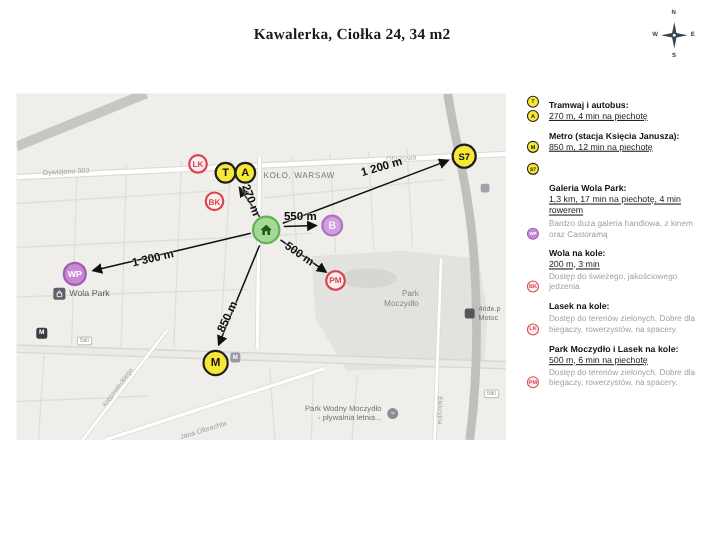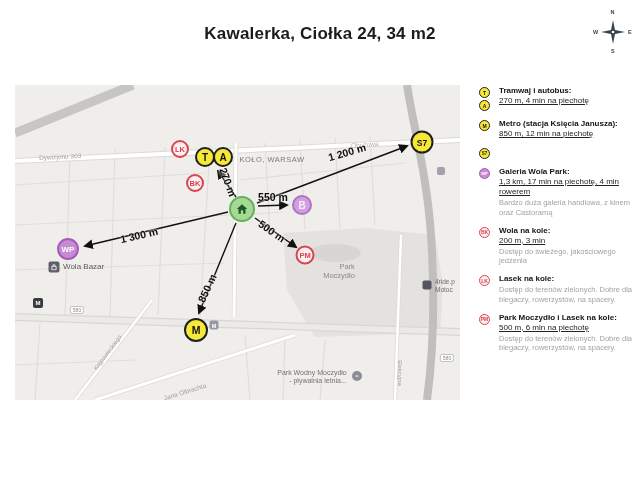--- a/index.html
+++ b/index.html
@@ -1,18 +1,18 @@
 <!DOCTYPE html>
 <html><head>
 <meta charset="utf-8">
 <style>
   html,body{margin:0;padding:0;width:640px;height:500px;background:#ffffff;
     font-family:"Liberation Sans",sans-serif;overflow:hidden;position:relative;}
   .title{position:absolute;top:24px;left:0;width:640px;text-align:center;
-    font-size:17px;font-weight:bold;color:#1b1b1b;letter-spacing:.2px;}
+    font-size:14px;font-weight:bold;color:#1b1b1b;letter-spacing:.2px;font-family:Liberation Serif, serif;}
   
   .compass{position:absolute;left:592px;top:8px;width:42px;height:48px;}
   .compass .dir{position:absolute;font-size:5.5px;font-weight:bold;color:#36454f;}
   
   .map{position:absolute;left:15px;top:85px;width:445px;height:315px;
     background:#f0eeeb;overflow:hidden;}
   .map svg.roads{position:absolute;left:0;top:0;}
   .maplabel{position:absolute;color:#a19f9a;font-size:6.5px;white-space:pre-line;
     transform-origin:center;line-height:1.2;}
   .maplabel.center{text-align:right;}
@@ -29,21 +29,21 @@
   .m-yellow{background:#f7e838;border:2px solid #1f1f1f;color:#121212;}
   .m-red{background:#fdeef0;border:2px solid #d84450;color:#d84450;}
   .m-wp{background:#c78bd6;border:2px solid #a45cb8;color:#ffffff;}
   .m-b{background:#cf9fe0;border:2px solid #b172c4;color:#f6edfa;}
   .m-home{background:#a6d995;border:2px solid #62b257;}
   .dist{position:absolute;font-weight:bold;font-size:10.5px;color:#0d0d0d;
     white-space:nowrap;z-index:4;transform-origin:center;
     text-shadow:0 0 2px #f0eeeb,0 0 3px #f0eeeb;}
   
   .legend{position:absolute;left:479px;top:86px;width:157px;}
-  .litem{display:flex;margin-bottom:8px;}
+  .litem{display:flex;margin-bottom:8px;align-items:flex-end;}
   .licons{width:20px;flex:none;display:flex;flex-direction:column;gap:2px;padding-top:1px;}
   .lgi{width:11px;height:11px;border-radius:50%;display:flex;align-items:center;
     justify-content:center;font-weight:bold;font-size:5px;box-sizing:border-box;}
   .lgi-yellow{background:#f7e838;border:1.5px solid #1f1f1f;color:#121212;}
   .lgi-red{background:#fdeef0;border:1.5px solid #d84450;color:#d84450;}
   .lgi-wp{background:#c78bd6;border:1.5px solid #a45cb8;color:#fff;}
   .lgi-b{background:#e6d2ef;border:1.5px solid #b98fca;color:#9b59b6;}
   .ltext{flex:1;}
   .ltitle{font-weight:bold;font-size:8px;color:#141414;line-height:1.25;}
   .linfo{font-size:8px;color:#232323;line-height:1.25;text-decoration:underline;}
@@ -125,22 +125,22 @@
     </g>
   </svg>
 
   <div class="maplabel" style="left:24px;top:68px;transform:rotate(-3deg);">Dywizjonu 303</div>
   <div class="maplabel" style="left:336px;top:56px;transform:rotate(-4deg);color:#b2b0ac;">Obozowa</div>
   <div class="maplabel center" style="left:257px;top:74px;transform:translate(-50%,-50%);
     color:#7b7975;font-size:7.5px;letter-spacing:.5px;white-space:nowrap;">KOŁO, WARSAW</div>
   <div class="maplabel" style="left:148px;top:303px;transform:rotate(-17deg);">Jana Olbrachta</div>
   <div class="maplabel" style="left:93px;top:268px;transform:translate(-50%,-50%) rotate(-53deg);font-size:6px;">Krępowieckiego</div>
   <div class="maplabel" style="left:384px;top:288px;transform:translate(-50%,-50%) rotate(90deg);font-size:6px;">Elekcyjna</div>
-  <div class="maplabel" style="left:48px;top:177px;color:#5f5d59;font-size:8px;white-space:nowrap;">Wola Bazar</div>
-  <div class="maplabel center" style="left:324px;top:186px;transform:translate(-50%,-50%);
+  <div class="maplabel" style="left:48px;top:177px;color:#5f5d59;font-size:8px;white-space:nowrap;">Wola Park</div>
+  <div class="maplabel center" style="left:350px;top:186px;transform:translate(-50%,-50%);
     color:#8b8985;font-size:7.5px;">Park
 Moczydło</div>
   <div class="maplabel center" style="left:297px;top:292px;transform:translate(-50%,-50%);
     color:#75736f;font-size:7px;">Park Wodny Moczydło
 - pływalnia letnia...</div>
   <div class="maplabel" style="left:420px;top:193px;color:#6e6c68;font-size:6.5px;">4ride.p
 Motoc</div>
 
   <div class="poi-sq" style="left:39px;top:182px;width:11px;height:11px;background:#60606a;">
     <svg width="7" height="7" viewBox="0 0 10 10">

